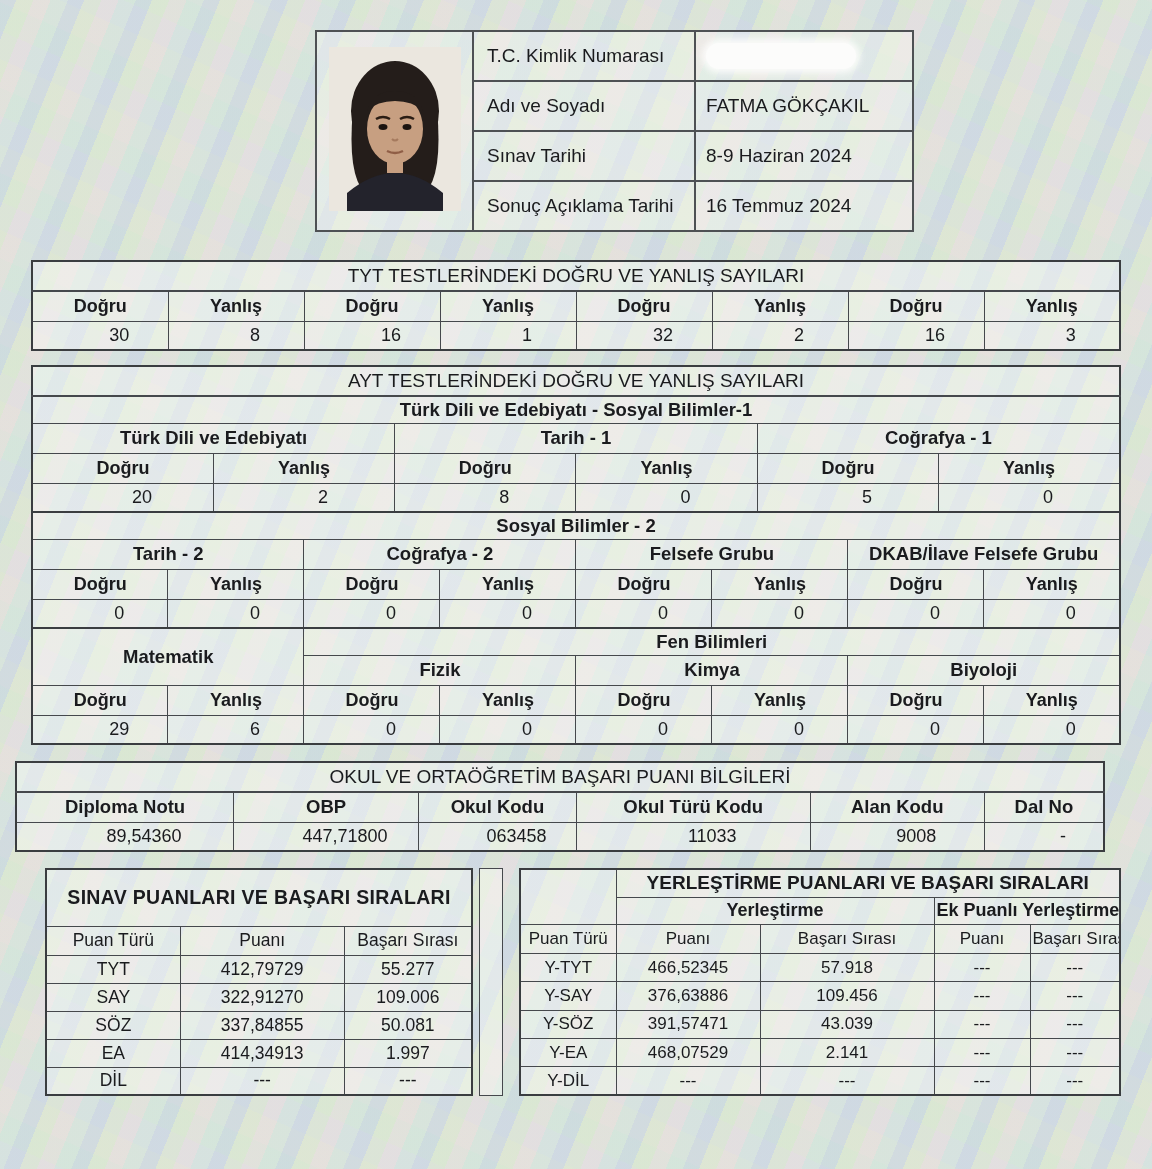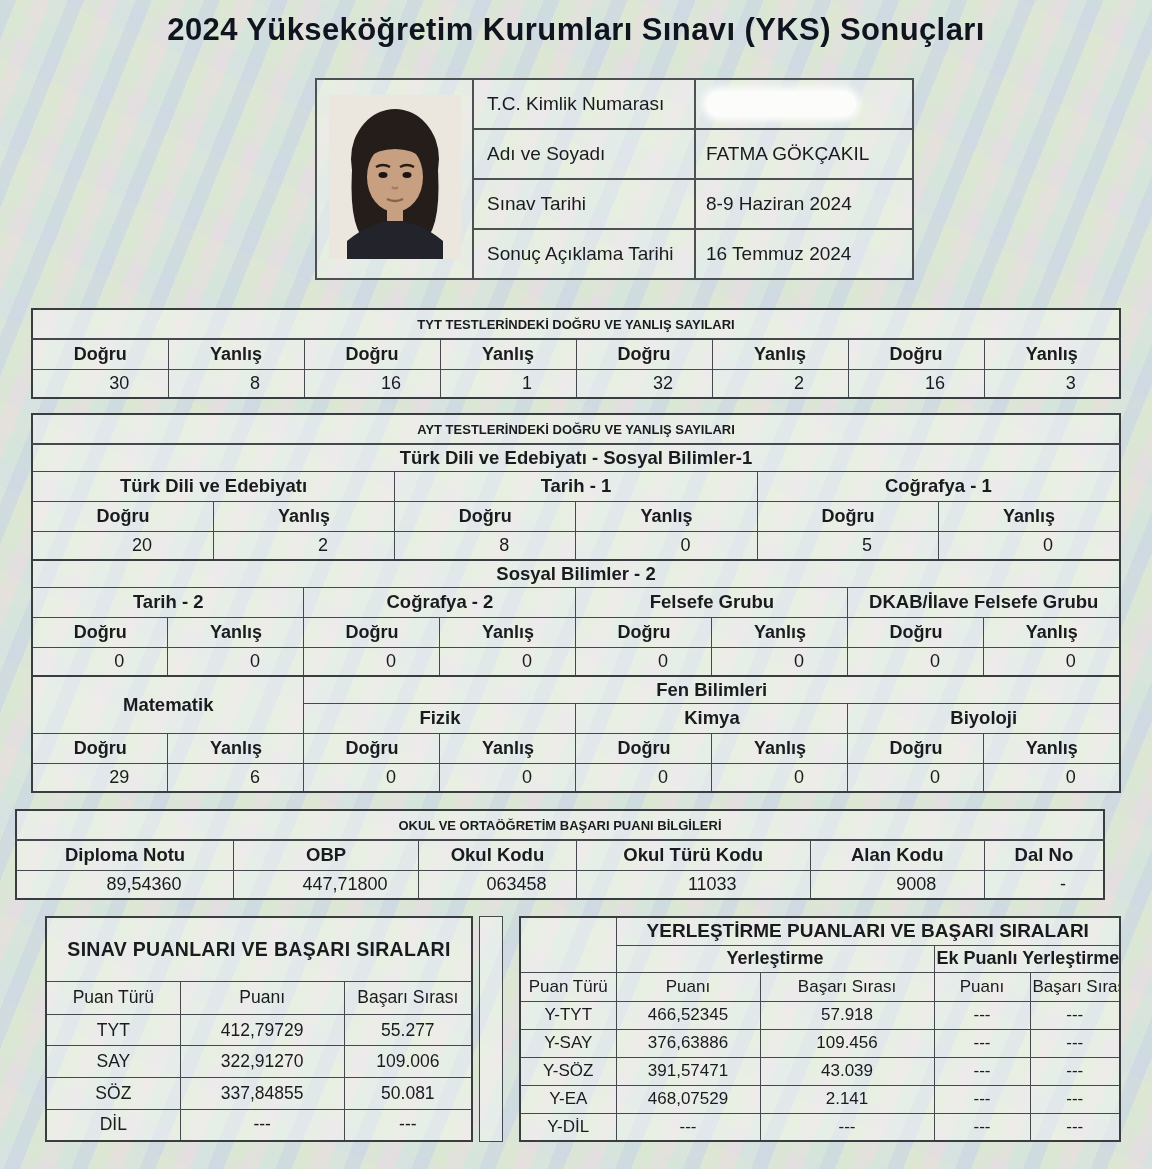--- a/index.html
+++ b/index.html
@@ -39,21 +39,21 @@
     display:inline-block; width:150px; height:26px; border-radius:13px;
     background:#fcfcfb; box-shadow:0 0 7px 4px rgba(252,252,251,0.95);
     vertical-align:middle;
   }
 
   
   .tbl { border-collapse:collapse; table-layout:fixed; width:1090px;
     margin:0 auto; background:rgba(252,253,250,0.40); border:2px solid #3a3d40; }
   .tbl td { border:1px solid #45484c; text-align:center; font-size:18px;
     height:28px; padding:0 2px; overflow:hidden; white-space:nowrap; }
-  .tbl .t  { font-weight:bold; font-size:13px; height:30px; border-bottom-width:2px; }
+  .tbl .t  { font-weight:normal; font-size:19px; height:30px; border-bottom-width:2px; }
   .tbl .st { font-weight:bold; font-size:18.5px; height:27px;margin-left:48px; }
   .tbl .g  { font-weight:bold; font-size:18.5px; height:30px; }
   .tbl .h  { font-weight:bold; height:30px; }
   .tbl .v  { height:29px; font-weight:normal;padding-left:40px; }
   .tbl .sec-top { border-top:2px solid #3a3d40; }
 
   .mt28 { margin-top:28px; } .mt14 { margin-top:14px; } .mt16 { margin-top:16px;margin-left:15px; }
 
   
   .bottom { display:flex; width:1090px; margin:16px auto 0; align-items:stretch; }
@@ -70,21 +70,20 @@
   .right-score td { font-size:17px; }
   .strip { width:24px; margin-left:6px; border:1px solid #45484c;
     background:rgba(252,253,250,0.40); }
   .gap { width:16px; }
 </style>
 </head>
 <body>
 
 <div class="page">
 
-  <h1 class="page-title">2024 Yükseköğretim Kurumları Sınavı (YKS) Sonuçları</h1>
 
   <table class="identity">
     <tbody>
         <tr>
       <td class="photo-cell" rowspan="4">
         <svg width="132" height="164" viewBox="0 0 132 164">
           <rect x="0" y="0" width="132" height="164" fill="#ebe7df"></rect>
           <ellipse cx="66" cy="64" rx="44" ry="50" fill="#241d1a"></ellipse>
           <path d="M24,62 Q18,128 36,146 L96,146 Q114,128 108,62 Z" fill="#241d1a"></path>
           <ellipse cx="66" cy="82" rx="28" ry="35" fill="#c79f81"></ellipse>
@@ -332,20 +331,25 @@
         <td>SAY</td>
         <td>322,91270</td>
         <td>109.006</td>
       </tr>
       <tr>
         <td>SÖZ</td>
         <td>337,84855</td>
         <td>50.081</td>
       </tr>
       <tr>
+        <td>EA</td>
+        <td>414,34913</td>
+        <td>1.997</td>
+      </tr>
+      <tr>
         <td>DİL</td>
         <td>---</td>
         <td>---</td>
       </tr>
     </tbody>
       </table>
 
     <div class="strip"></div>
     <div class="gap"></div>
 

